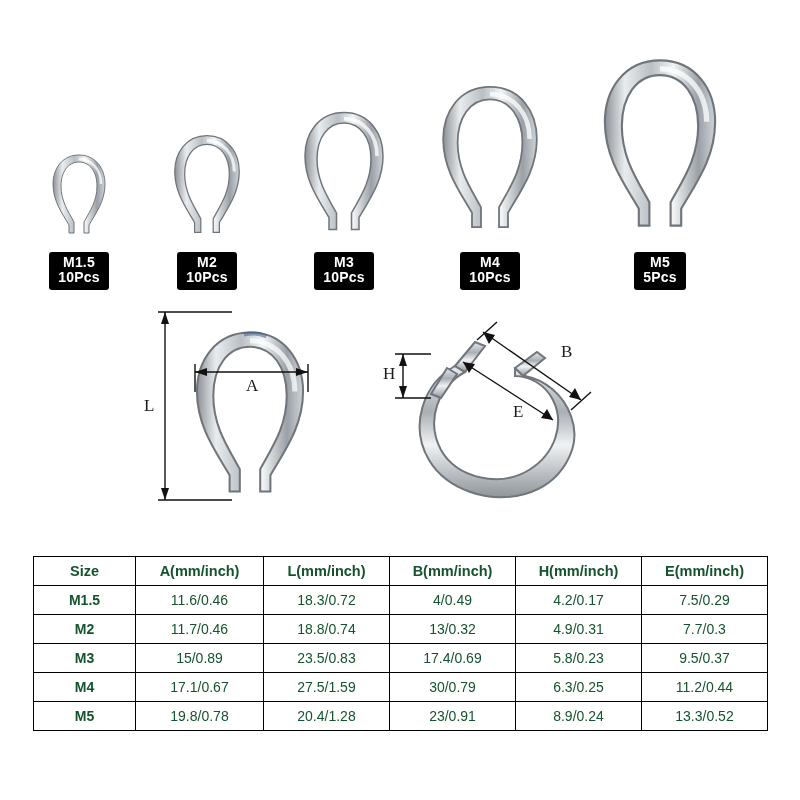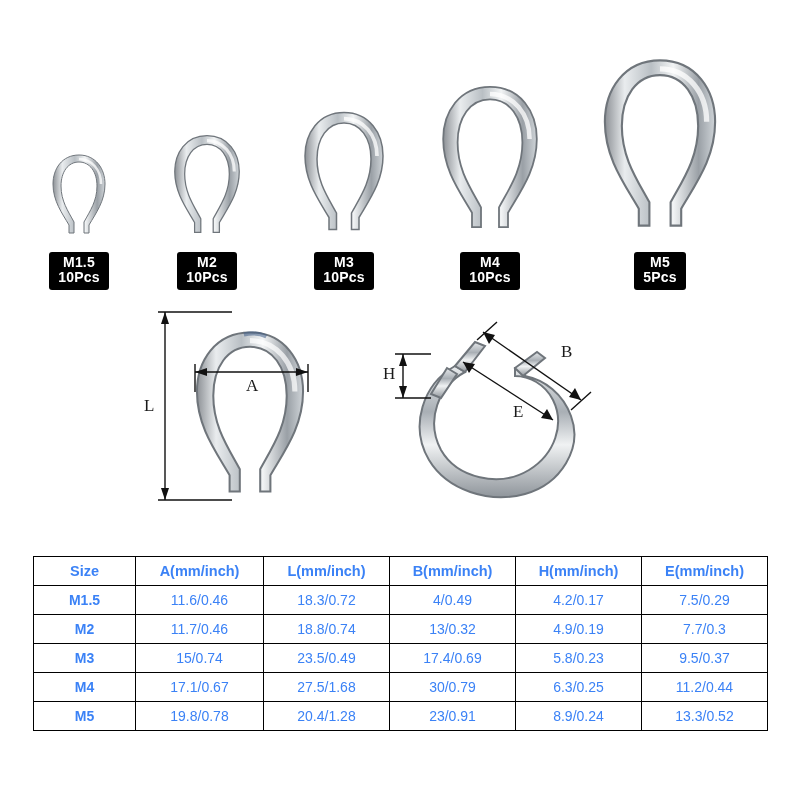--- a/index.html
+++ b/index.html
@@ -78,21 +78,21 @@
     border-collapse: collapse;
     width: 734px;
     table-layout: fixed;
   }
   table.spec th, table.spec td {
     border: 1px solid #000000;
     height: 28px;
     text-align: center;
     vertical-align: middle;
     font-size: 14px;
-    color: #3b82f6;
+    color: #14532d;
     padding: 0 2px;
   }
   table.spec th {
     font-weight: bold;
     font-size: 14.5px;
   }
   table.spec td.size-cell {
     font-weight: bold;
   }
   table.spec col.c0 { width: 102px; }
@@ -295,35 +295,35 @@
           <td>18.3/0.72</td>
           <td>4/0.49</td>
           <td>4.2/0.17</td>
           <td>7.5/0.29</td>
         </tr>
         <tr>
           <td class="size-cell">M2</td>
           <td>11.7/0.46</td>
           <td>18.8/0.74</td>
           <td>13/0.32</td>
-          <td>4.9/0.19</td>
+          <td>4.9/0.31</td>
           <td>7.7/0.3</td>
         </tr>
         <tr>
           <td class="size-cell">M3</td>
-          <td>15/0.74</td>
-          <td>23.5/0.49</td>
+          <td>15/0.89</td>
+          <td>23.5/0.83</td>
           <td>17.4/0.69</td>
           <td>5.8/0.23</td>
           <td>9.5/0.37</td>
         </tr>
         <tr>
           <td class="size-cell">M4</td>
           <td>17.1/0.67</td>
-          <td>27.5/1.68</td>
+          <td>27.5/1.59</td>
           <td>30/0.79</td>
           <td>6.3/0.25</td>
           <td>11.2/0.44</td>
         </tr>
         <tr>
           <td class="size-cell">M5</td>
           <td>19.8/0.78</td>
           <td>20.4/1.28</td>
           <td>23/0.91</td>
           <td>8.9/0.24</td>

